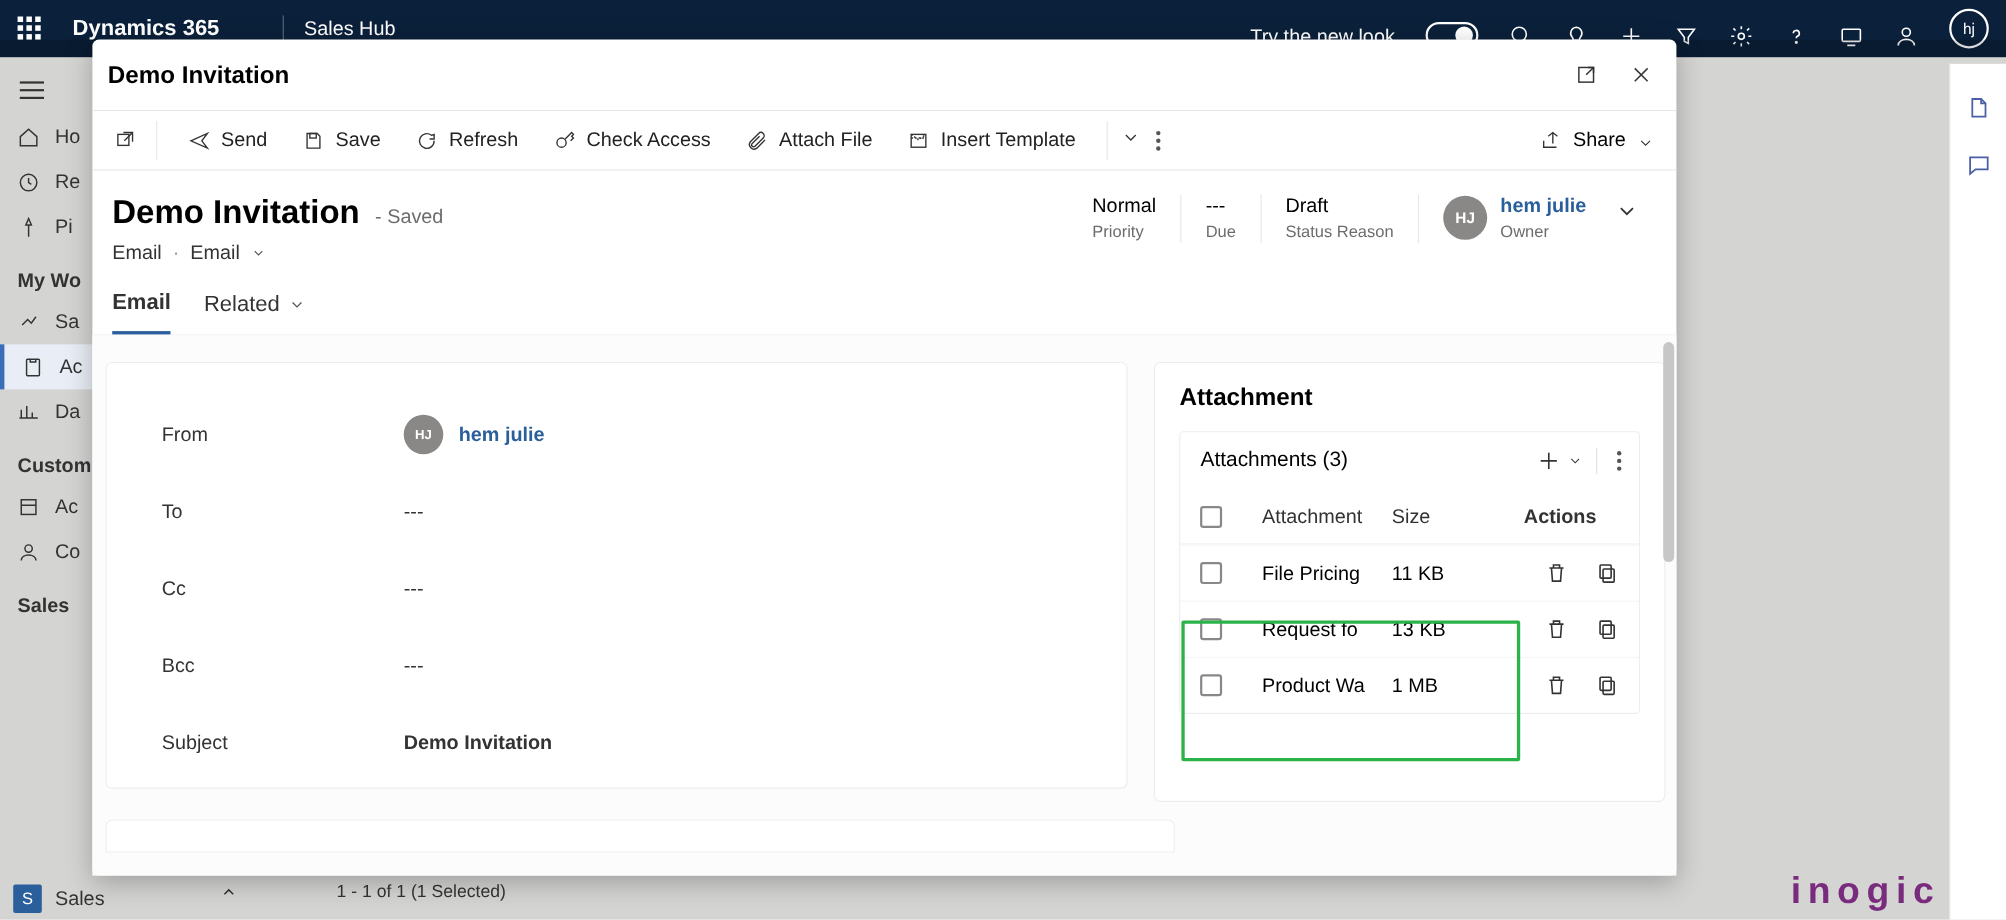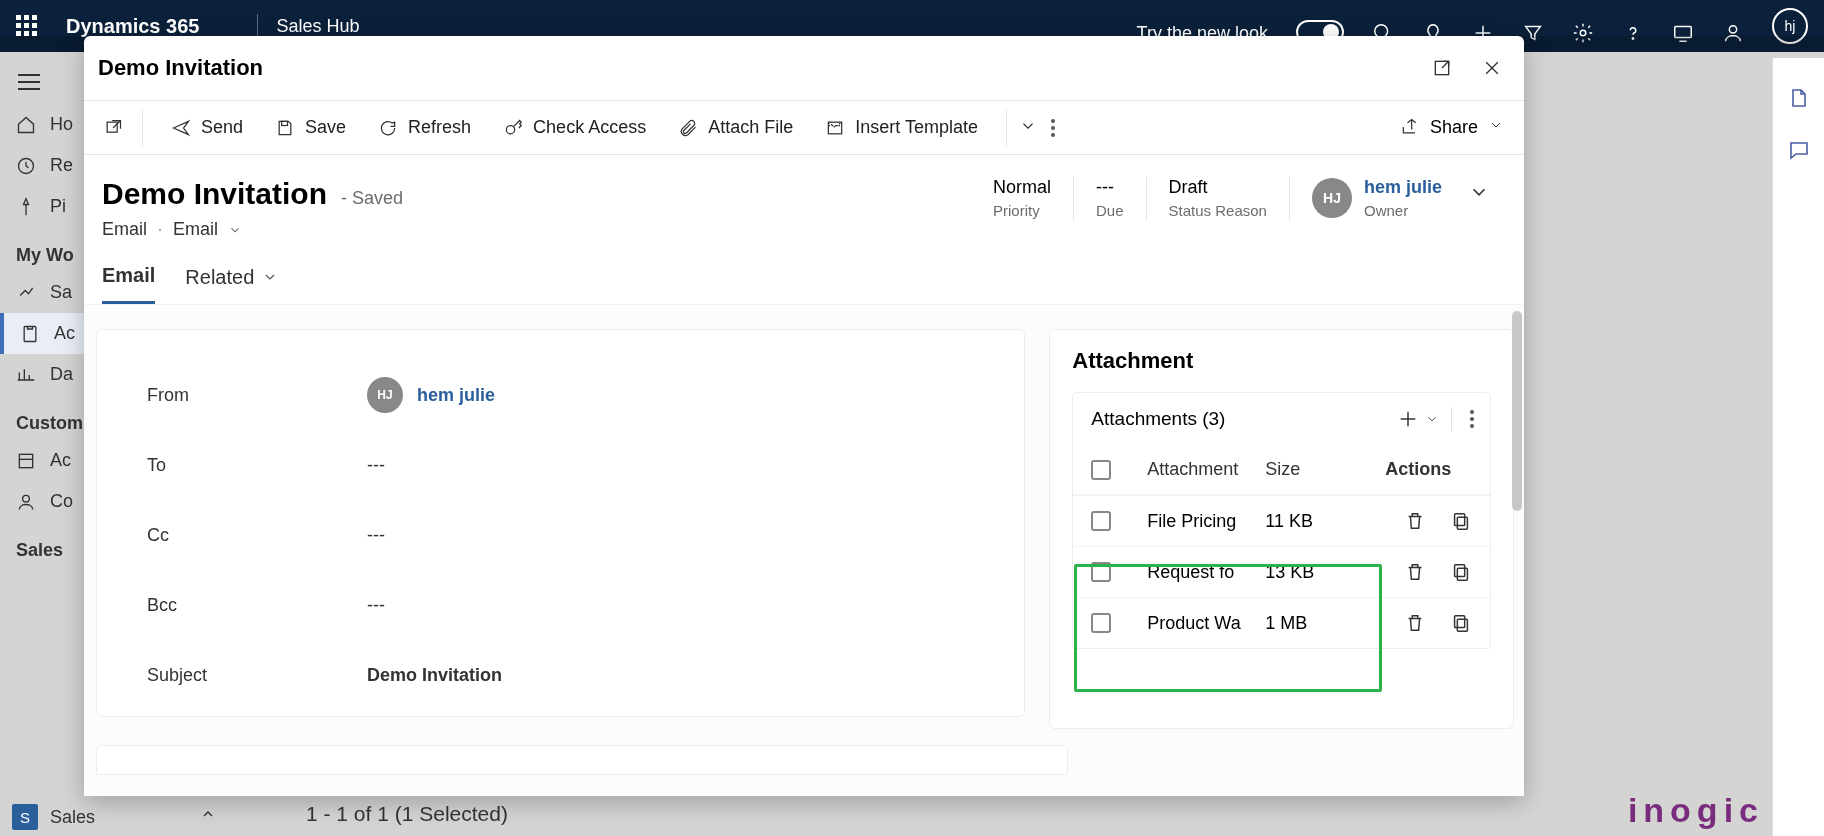--- a/index.html
+++ b/index.html
@@ -31,21 +31,21 @@
   .left-nav .hamb span{height:2px; background:#333;}
   .left-nav .nav-item { display:flex; align-items:center; gap:14px; padding:10px 0 10px 16px; font-size:18px; color:#333; }
   .left-nav .nav-item svg { width:20px; height:20px; stroke:#333; fill:none; stroke-width:1.6;}
   .left-nav .section { font-weight:700; font-size:18px; padding:18px 0 6px 16px; }
   .left-nav .active-bar { border-left:4px solid #3b6db8; background:#e9eef6; }
 
   .bottom-switch { position:absolute; bottom:6px; left:12px; width:26px; height:26px; background:#2b5f9c; color:#fff; display:flex;align-items:center;justify-content:center; font-size:15px; border-radius:2px;}
   .bottom-switch-label{ position:absolute; bottom:8px; left:50px; font-size:18px; color:#333;}
 
   
-  .content-strip { position:absolute; top:802px; left:200px; font-size:21px; color:#333; display:flex; align-items:center; gap:90px;}
+  .content-strip { position:absolute; top:802px; left:200px; font-size:16px; color:#333; display:flex; align-items:center; gap:90px;}
   .content-strip .chev-up{ width:16px;height:16px; stroke:#333; fill:none; stroke-width:2;}
 
   
   .right-rail { position:absolute; right:0; top:58px; width:52px; height:778px; background:#fff; border-left:1px solid #e1e1e1; display:flex; flex-direction:column; align-items:center; gap:28px; padding-top:28px;}
   .right-rail svg{ width:24px;height:24px; stroke:#4b5fa5; fill:none; stroke-width:1.6;}
 
   
   .panel {
     position:absolute; top:36px; left:84px; width:1440px; height:760px;
     background:#fff; border-radius:6px; box-shadow:0 6px 24px rgba(0,0,0,0.25);
@@ -59,21 +59,21 @@
   .panel-toolbar { height:55px; border-top:1px solid #e6e6e6; border-bottom:1px solid #e6e6e6; display:flex; align-items:center; padding:0 20px 0 12px; }
   .panel-toolbar .popico { width:34px; display:flex; justify-content:center;}
   .panel-toolbar .popico svg{width:20px;height:20px; stroke:#333; fill:none; stroke-width:1.5;}
   .panel-toolbar .tvd { width:1px; height:36px; background:#e6e6e6; margin:0 12px;}
   .tool-btn { display:flex; align-items:center; gap:10px; padding:0 16px; height:100%; font-size:18px; color:#222; cursor:pointer; }
   .tool-btn svg{ width:20px;height:20px; stroke:#333; fill:none; stroke-width:1.5;}
   .tool-spacer{flex:1;}
   .tool-chev svg{width:18px;height:18px; stroke:#333; fill:none; stroke-width:1.6;}
   .tool-more { display:flex; flex-direction:column; gap:3px; padding:0 14px;}
   .tool-more span{width:4px;height:4px;border-radius:50%;background:#555;}
-  .share-btn { display:flex; align-items:flex-start; gap:10px; font-size:18px;}
+  .share-btn { display:flex; align-items:flex-end; gap:10px; font-size:18px;}
   .share-btn svg{width:20px;height:20px; stroke:#333; fill:none; stroke-width:1.5;}
 
   
   .rec-header { padding:22px 28px 0 18px; display:flex; justify-content:space-between; align-items:flex-start;}
   .rec-title-row { display:flex; align-items:baseline; gap:14px;}
   .rec-title { font-size:30px; font-weight:700;}
   .rec-saved { font-size:18px; color:#6c6c6c;}
   .rec-sub { margin-top:8px; font-size:18px; color:#333; display:flex; align-items:center; gap:10px;}
   .rec-sub .dot{color:#999;}
   .rec-sub svg{width:14px;height:14px; stroke:#555; fill:none; stroke-width:1.8;}

